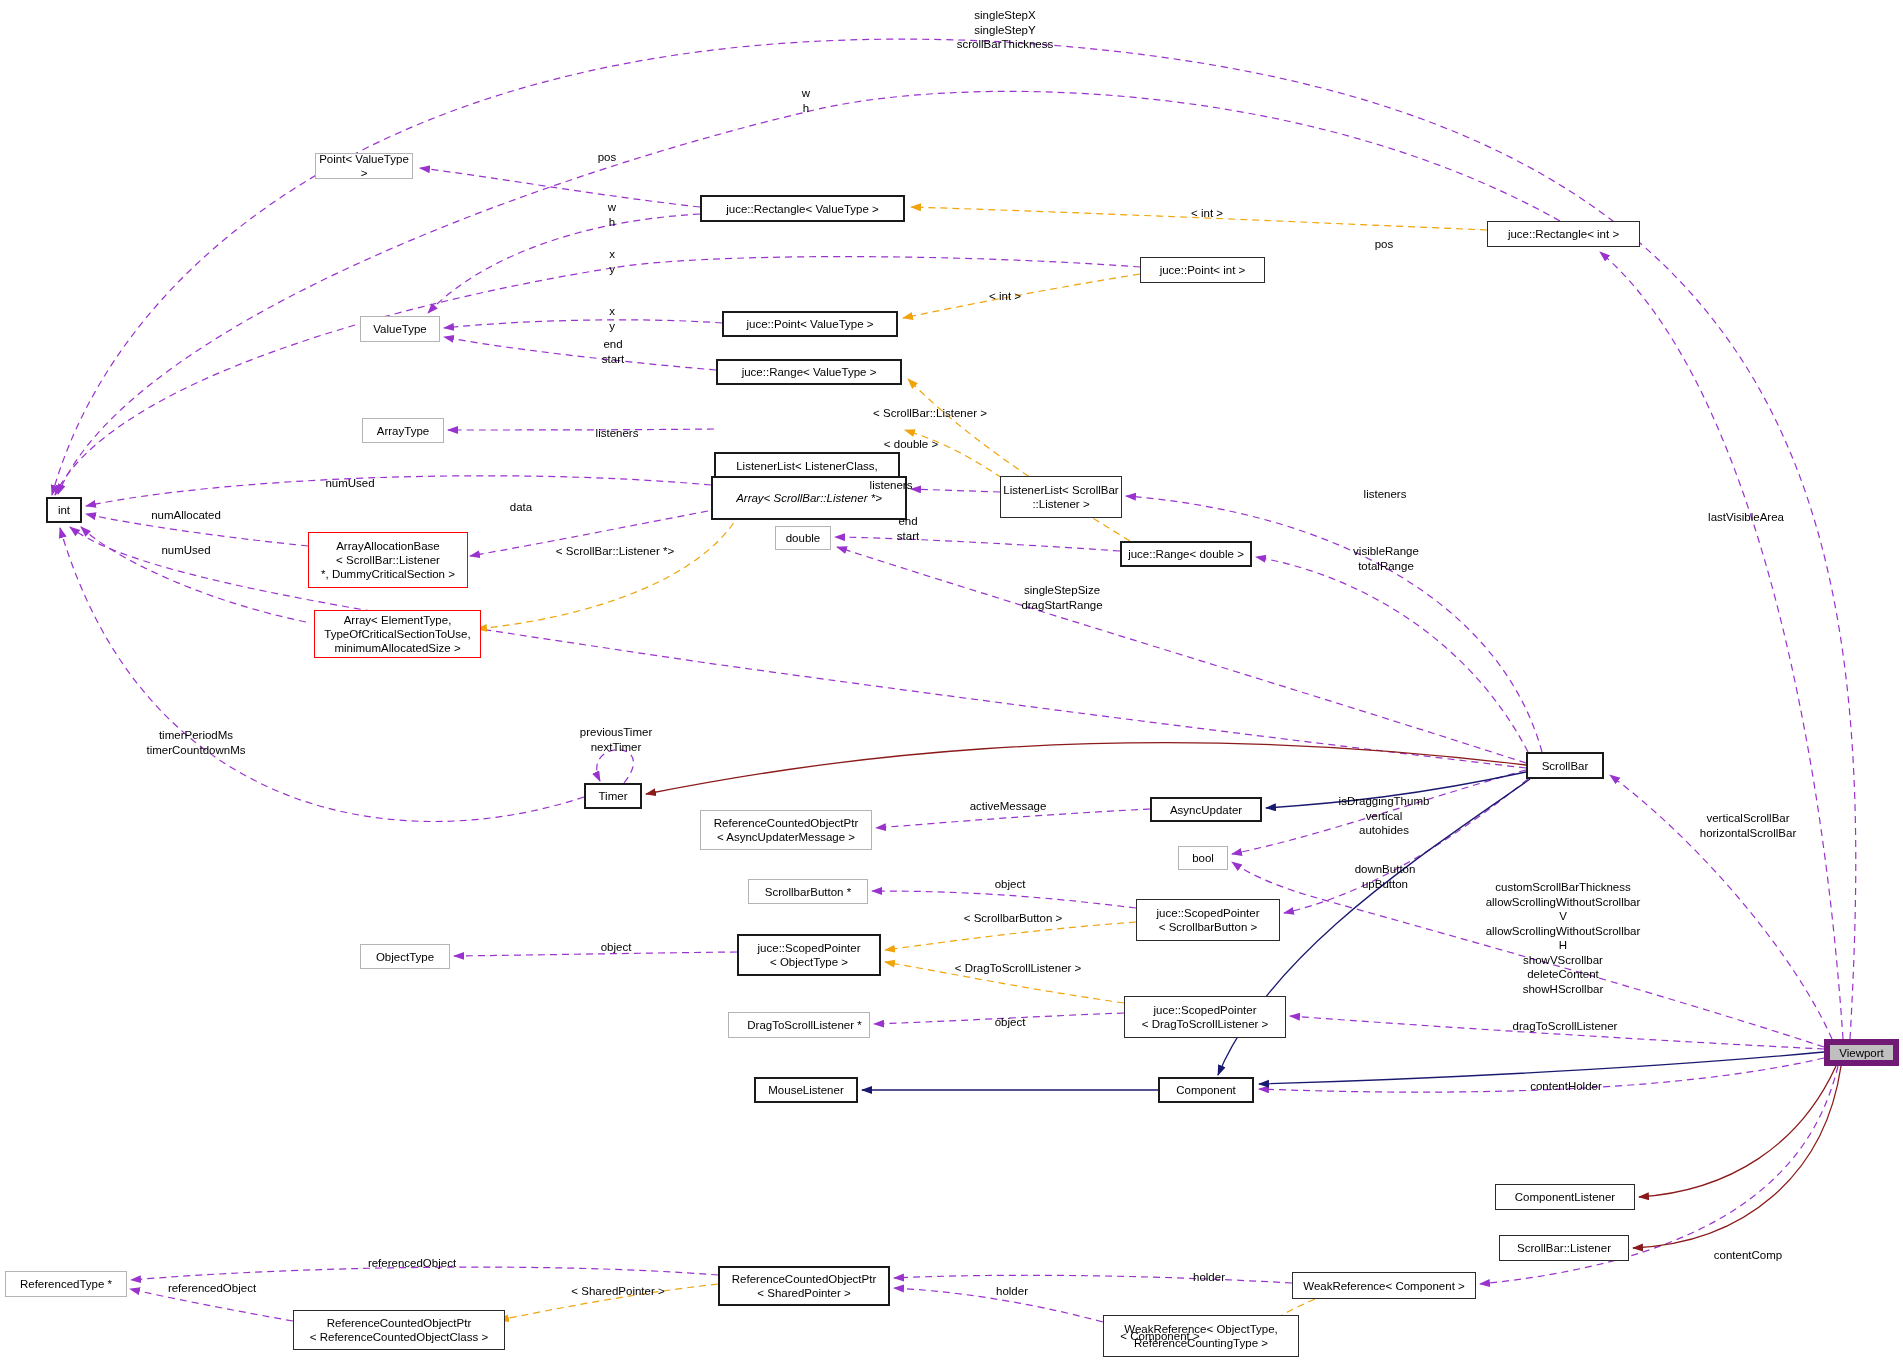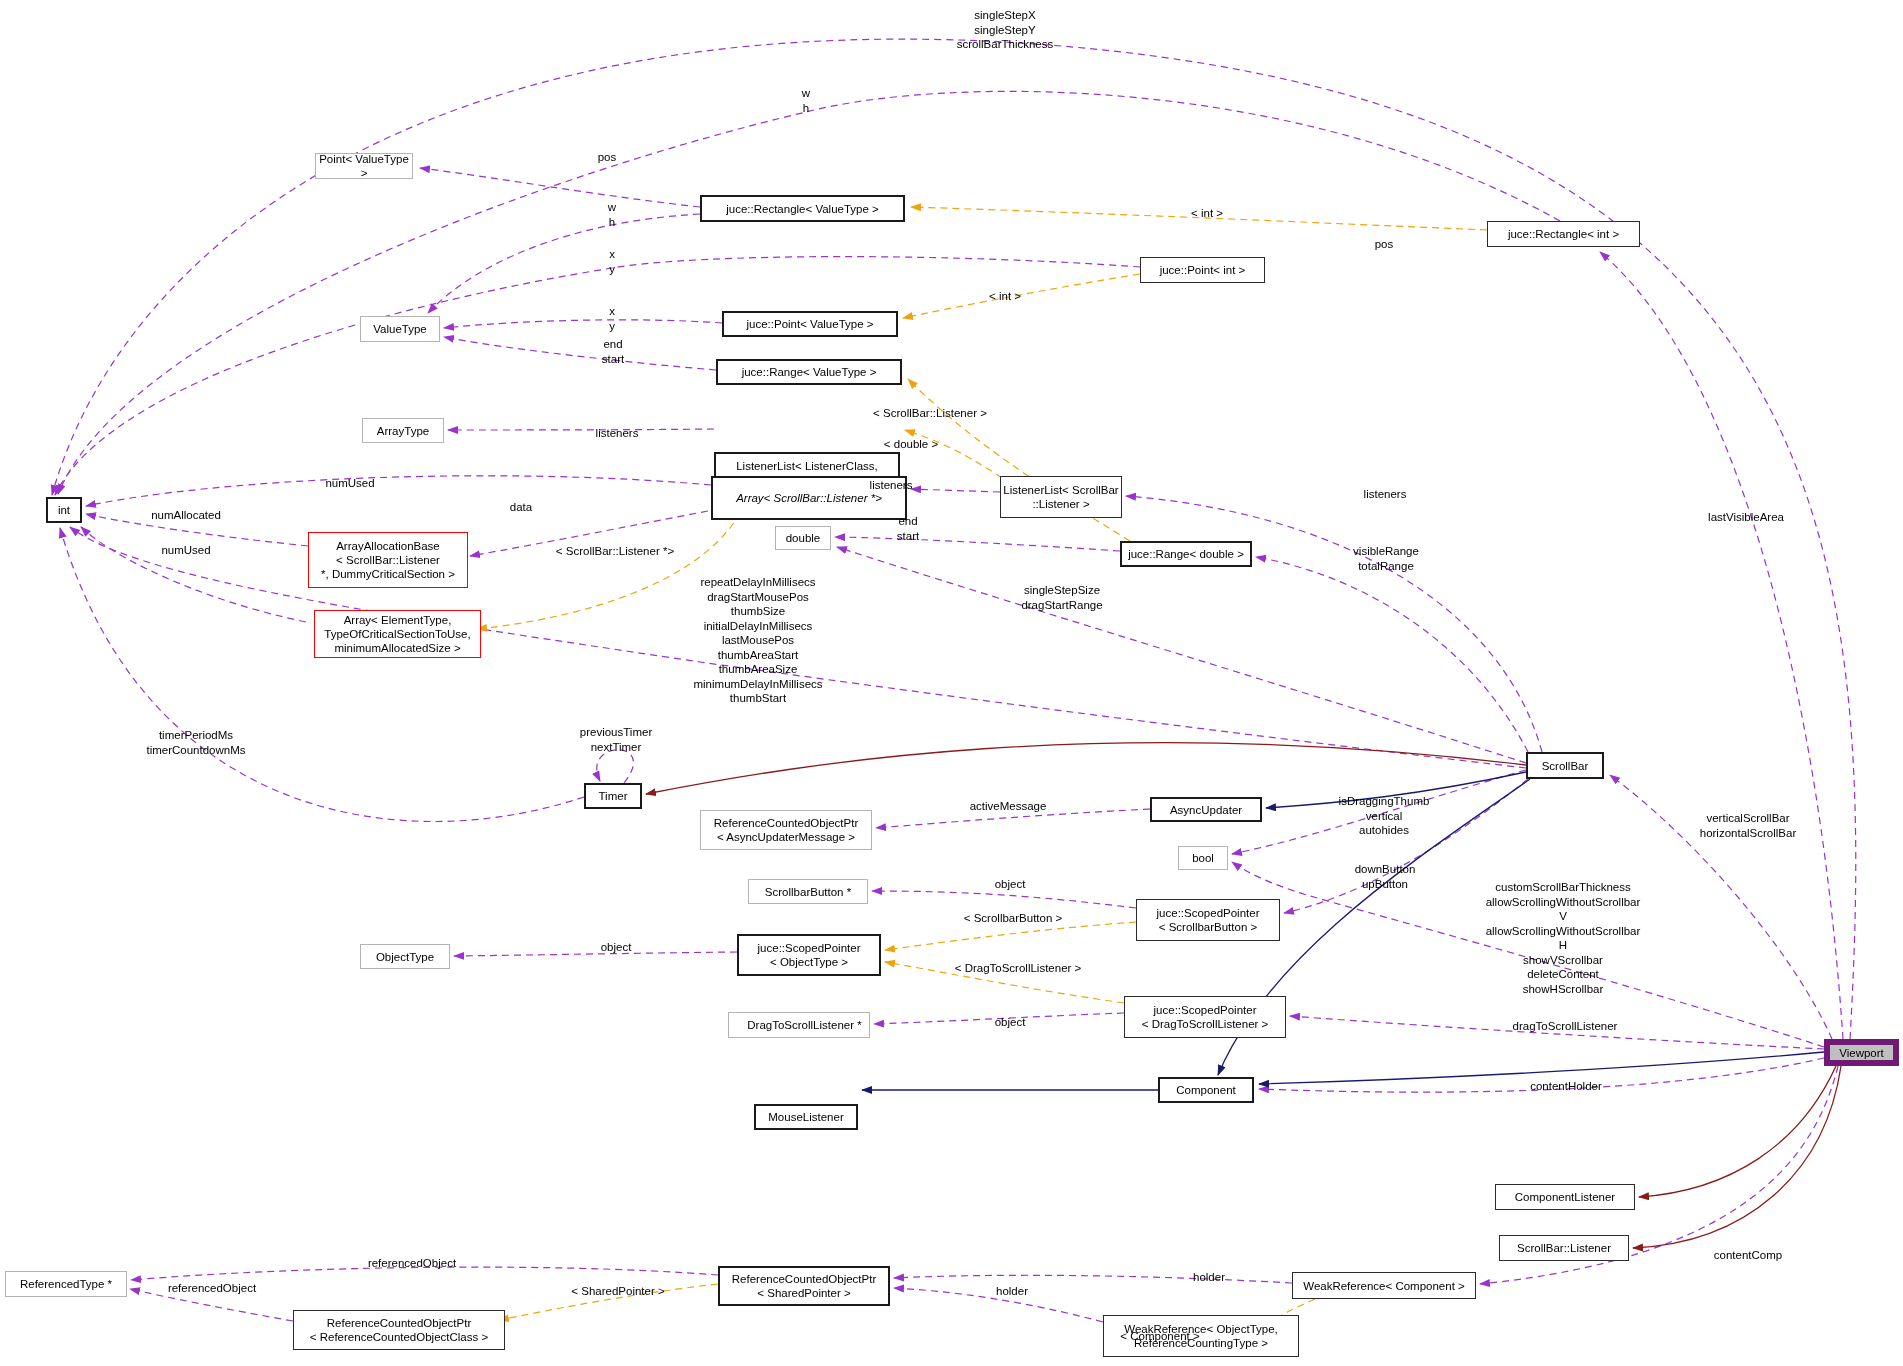--- a/index.html
+++ b/index.html
@@ -126,21 +126,21 @@
     <div class="node gray" style="left: 1178px; top: 846px; width: 50px; height: 24px;">bool</div>
     <div class="node gray" style="left: 748px; top: 879px; width: 120px; height: 25px;">ScrollbarButton *</div>
     <div class="node normal" style="left: 1136px; top: 899px; width: 144px; height: 42px;">juce::ScopedPointer
 &lt; ScrollbarButton &gt;</div>
     <div class="node bold" style="left: 737px; top: 934px; width: 144px; height: 42px;">juce::ScopedPointer
 &lt; ObjectType &gt;</div>
     <div class="node gray" style="left: 360px; top: 944px; width: 90px; height: 25px;">ObjectType</div>
     <div class="node gray" style="left: 728px; top: 1012px; width: 142px; height: 26px; padding-left: 11px;">DragToScrollListener *</div>
     <div class="node normal" style="left: 1124px; top: 996px; width: 162px; height: 42px;">juce::ScopedPointer
 &lt; DragToScrollListener &gt;</div>
-    <div class="node bold" style="left: 754px; top: 1077px; width: 104px; height: 26px; margin-top: 27px;">MouseListener</div>
+    <div class="node bold" style="left: 754px; top: 1077px; width: 104px; height: 26px;">MouseListener</div>
     <div class="node bold" style="left: 1158px; top: 1077px; width: 96px; height: 26px;">Component</div>
     <div class="node bold" style="left: 1526px; top: 752px; width: 78px; height: 27px; text-align: right;">ScrollBar</div>
     <div class="node focus" style="left: 1824px; top: 1039px; width: 75px; height: 27px;">Viewport</div>
     <div class="node normal" style="left: 1495px; top: 1184px; width: 140px; height: 26px;">ComponentListener</div>
     <div class="node normal" style="left: 1499px; top: 1235px; width: 130px; height: 26px;">ScrollBar::Listener</div>
     <div class="node gray" style="left: 5px; top: 1271px; width: 122px; height: 26px;">ReferencedType *</div>
     <div class="node normal" style="left: 293px; top: 1310px; width: 212px; height: 40px;">ReferenceCountedObjectPtr
 &lt; ReferenceCountedObjectClass &gt;</div>
     <div class="node bold" style="left: 718px; top: 1266px; width: 172px; height: 40px;">ReferenceCountedObjectPtr
 &lt; SharedPointer &gt;</div>
@@ -168,29 +168,20 @@
     <div class="elabel" style="left: 930px; top: 413px;">&lt; ScrollBar::Listener &gt;</div>
     <div class="elabel" style="left: 911px; top: 444px;">&lt; double &gt;</div>
     <div class="elabel" style="left: 891px; top: 485px;">listeners</div>
     <div class="elabel" style="left: 350px; top: 483px;">numUsed</div>
     <div class="elabel" style="left: 521px; top: 507px;">data</div>
     <div class="elabel" style="left: 186px; top: 515px;">numAllocated</div>
     <div class="elabel" style="left: 186px; top: 550px;">numUsed</div>
     <div class="elabel" style="left: 615px; top: 551px;">&lt; ScrollBar::Listener *&gt;</div>
     <div class="elabel" style="left: 908px; top: 528px;">end
 start</div>
-    <div class="elabel" style="left: 758px; top: 640px;">repeatDelayInMillisecs
-dragStartMousePos
-thumbSize
-initialDelayInMillisecs
-lastMousePos
-thumbAreaStart
-thumbAreaSize
-minimumDelayInMillisecs
-thumbStart</div>
     <div class="elabel" style="left: 1062px; top: 597px;">singleStepSize
 dragStartRange</div>
     <div class="elabel" style="left: 1386px; top: 558px;">visibleRange
 totalRange</div>
     <div class="elabel" style="left: 1385px; top: 494px;">listeners</div>
     <div class="elabel" style="left: 1746px; top: 517px;">lastVisibleArea</div>
     <div class="elabel" style="left: 196px; top: 742px;">timerPeriodMs
 timerCountdownMs</div>
     <div class="elabel" style="left: 616px; top: 739px;">previousTimer
 nextTimer</div>

